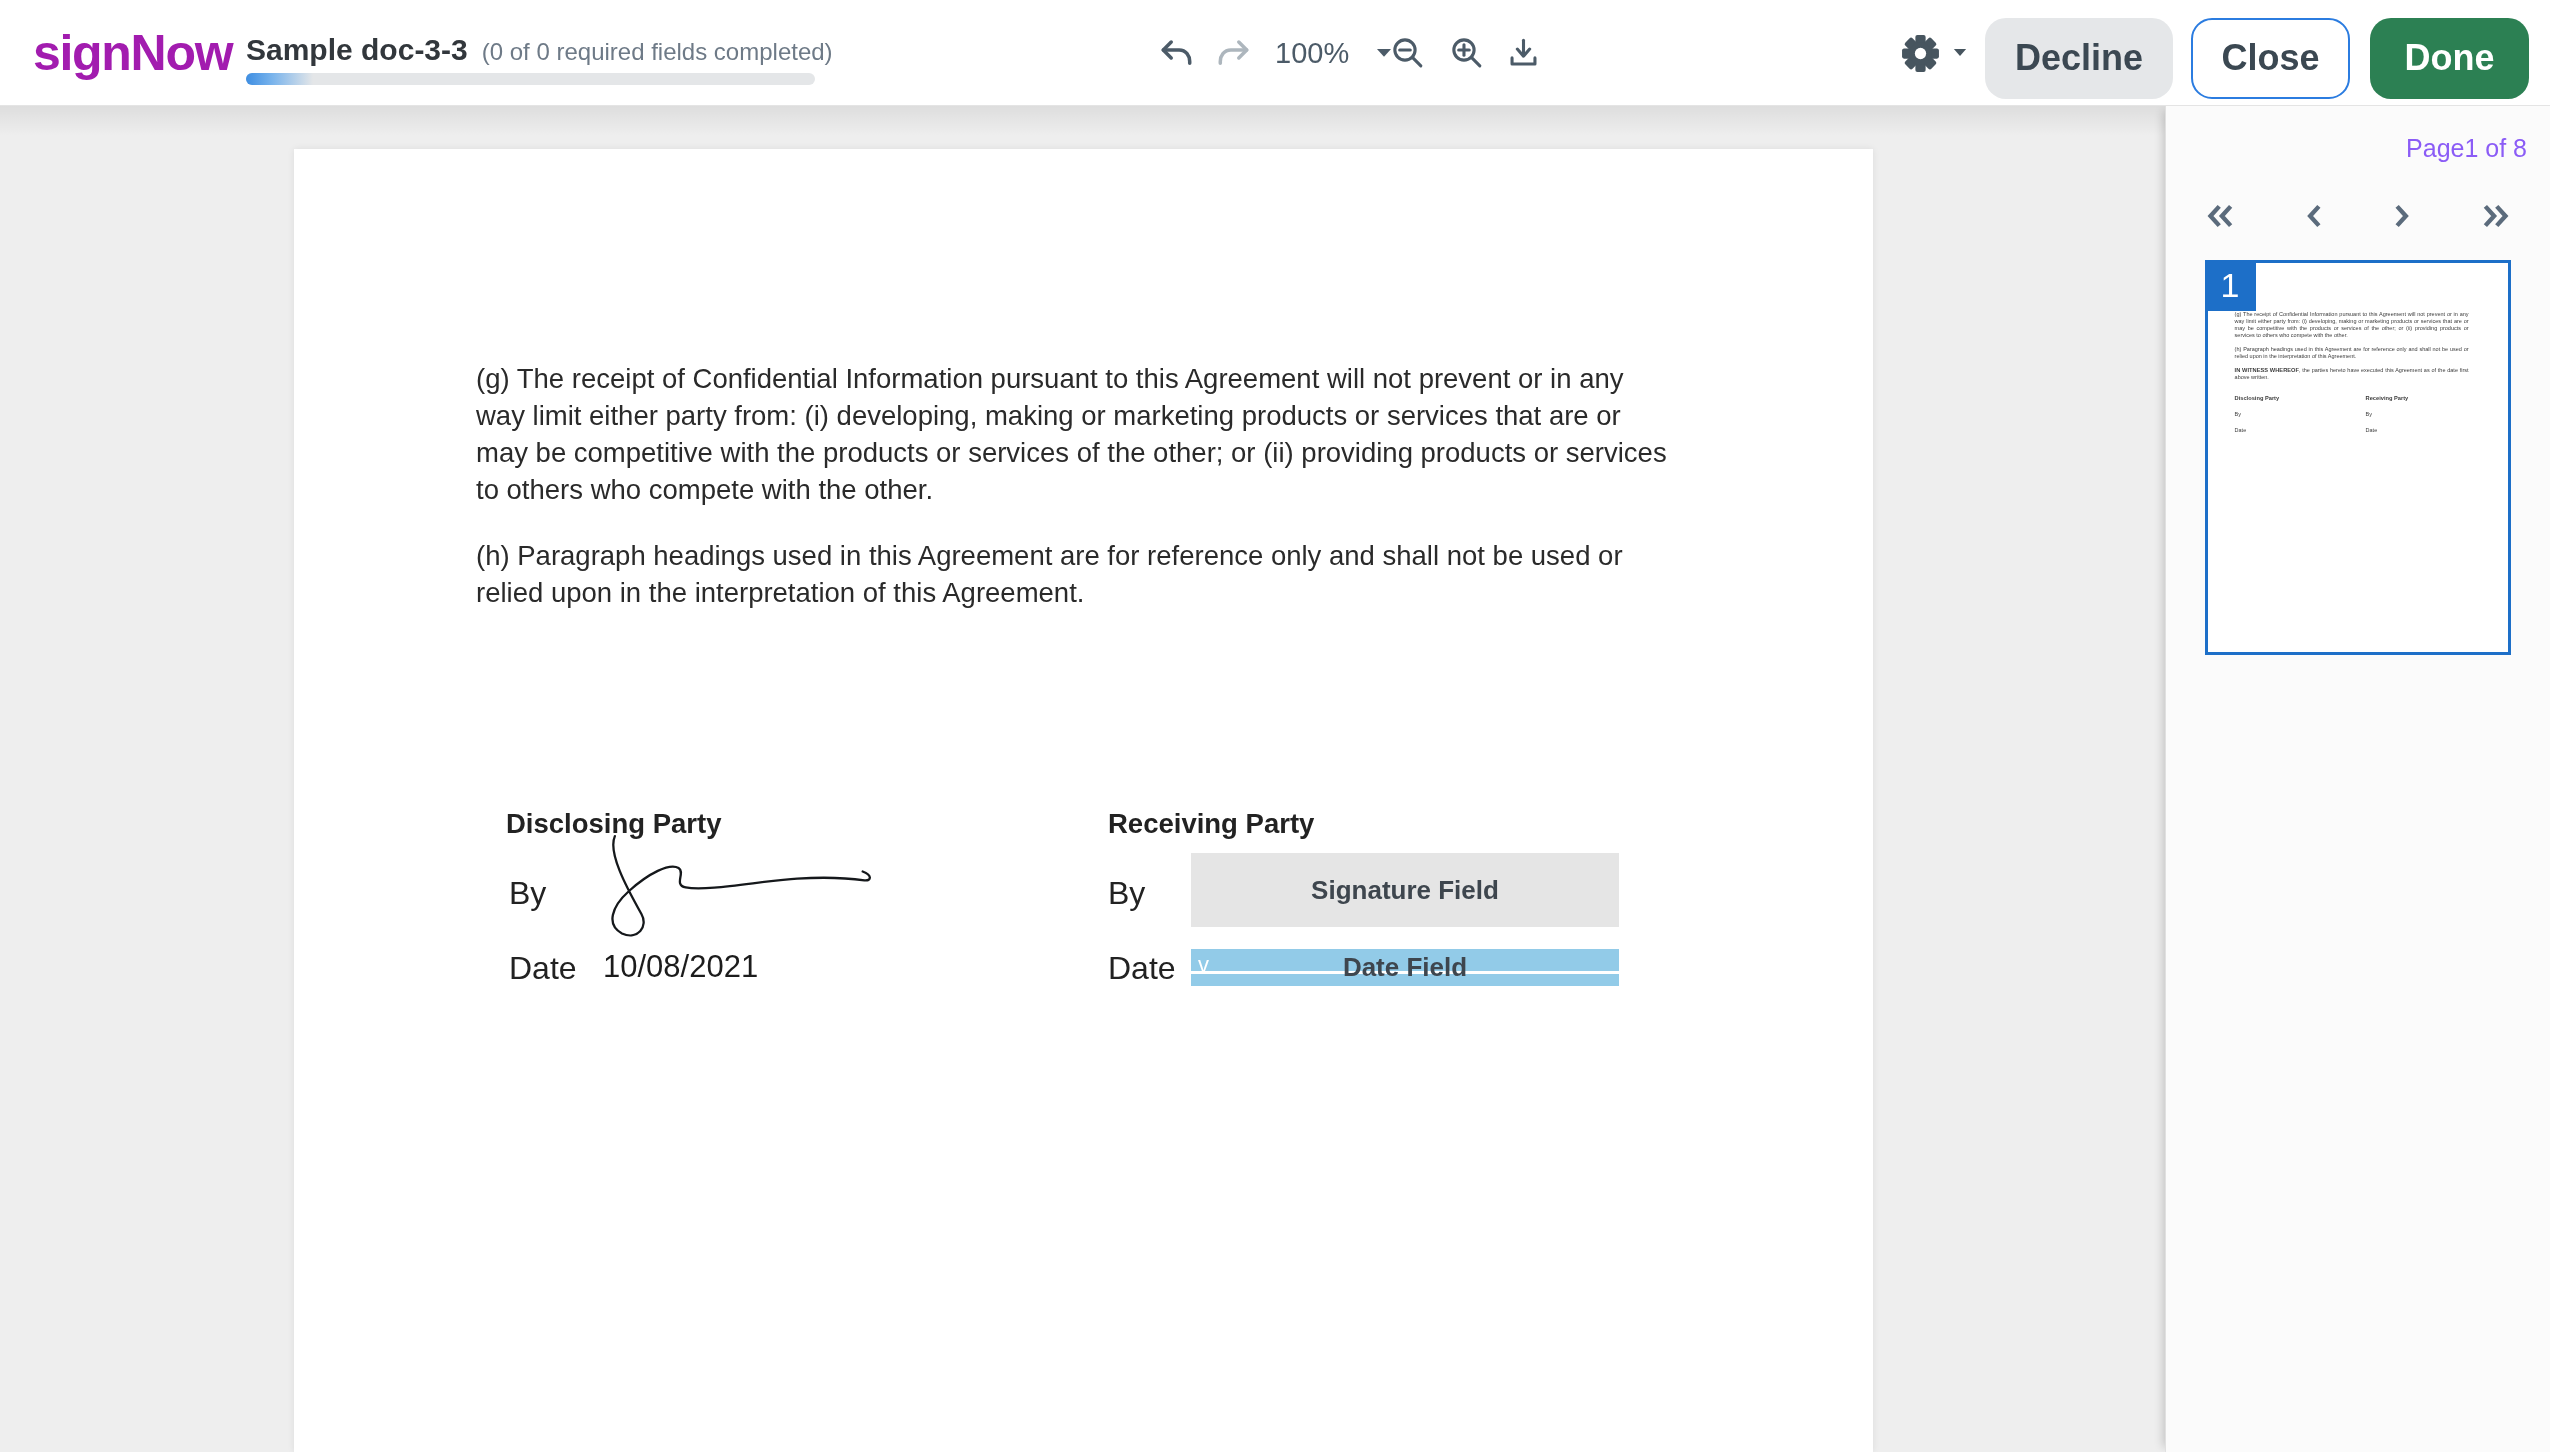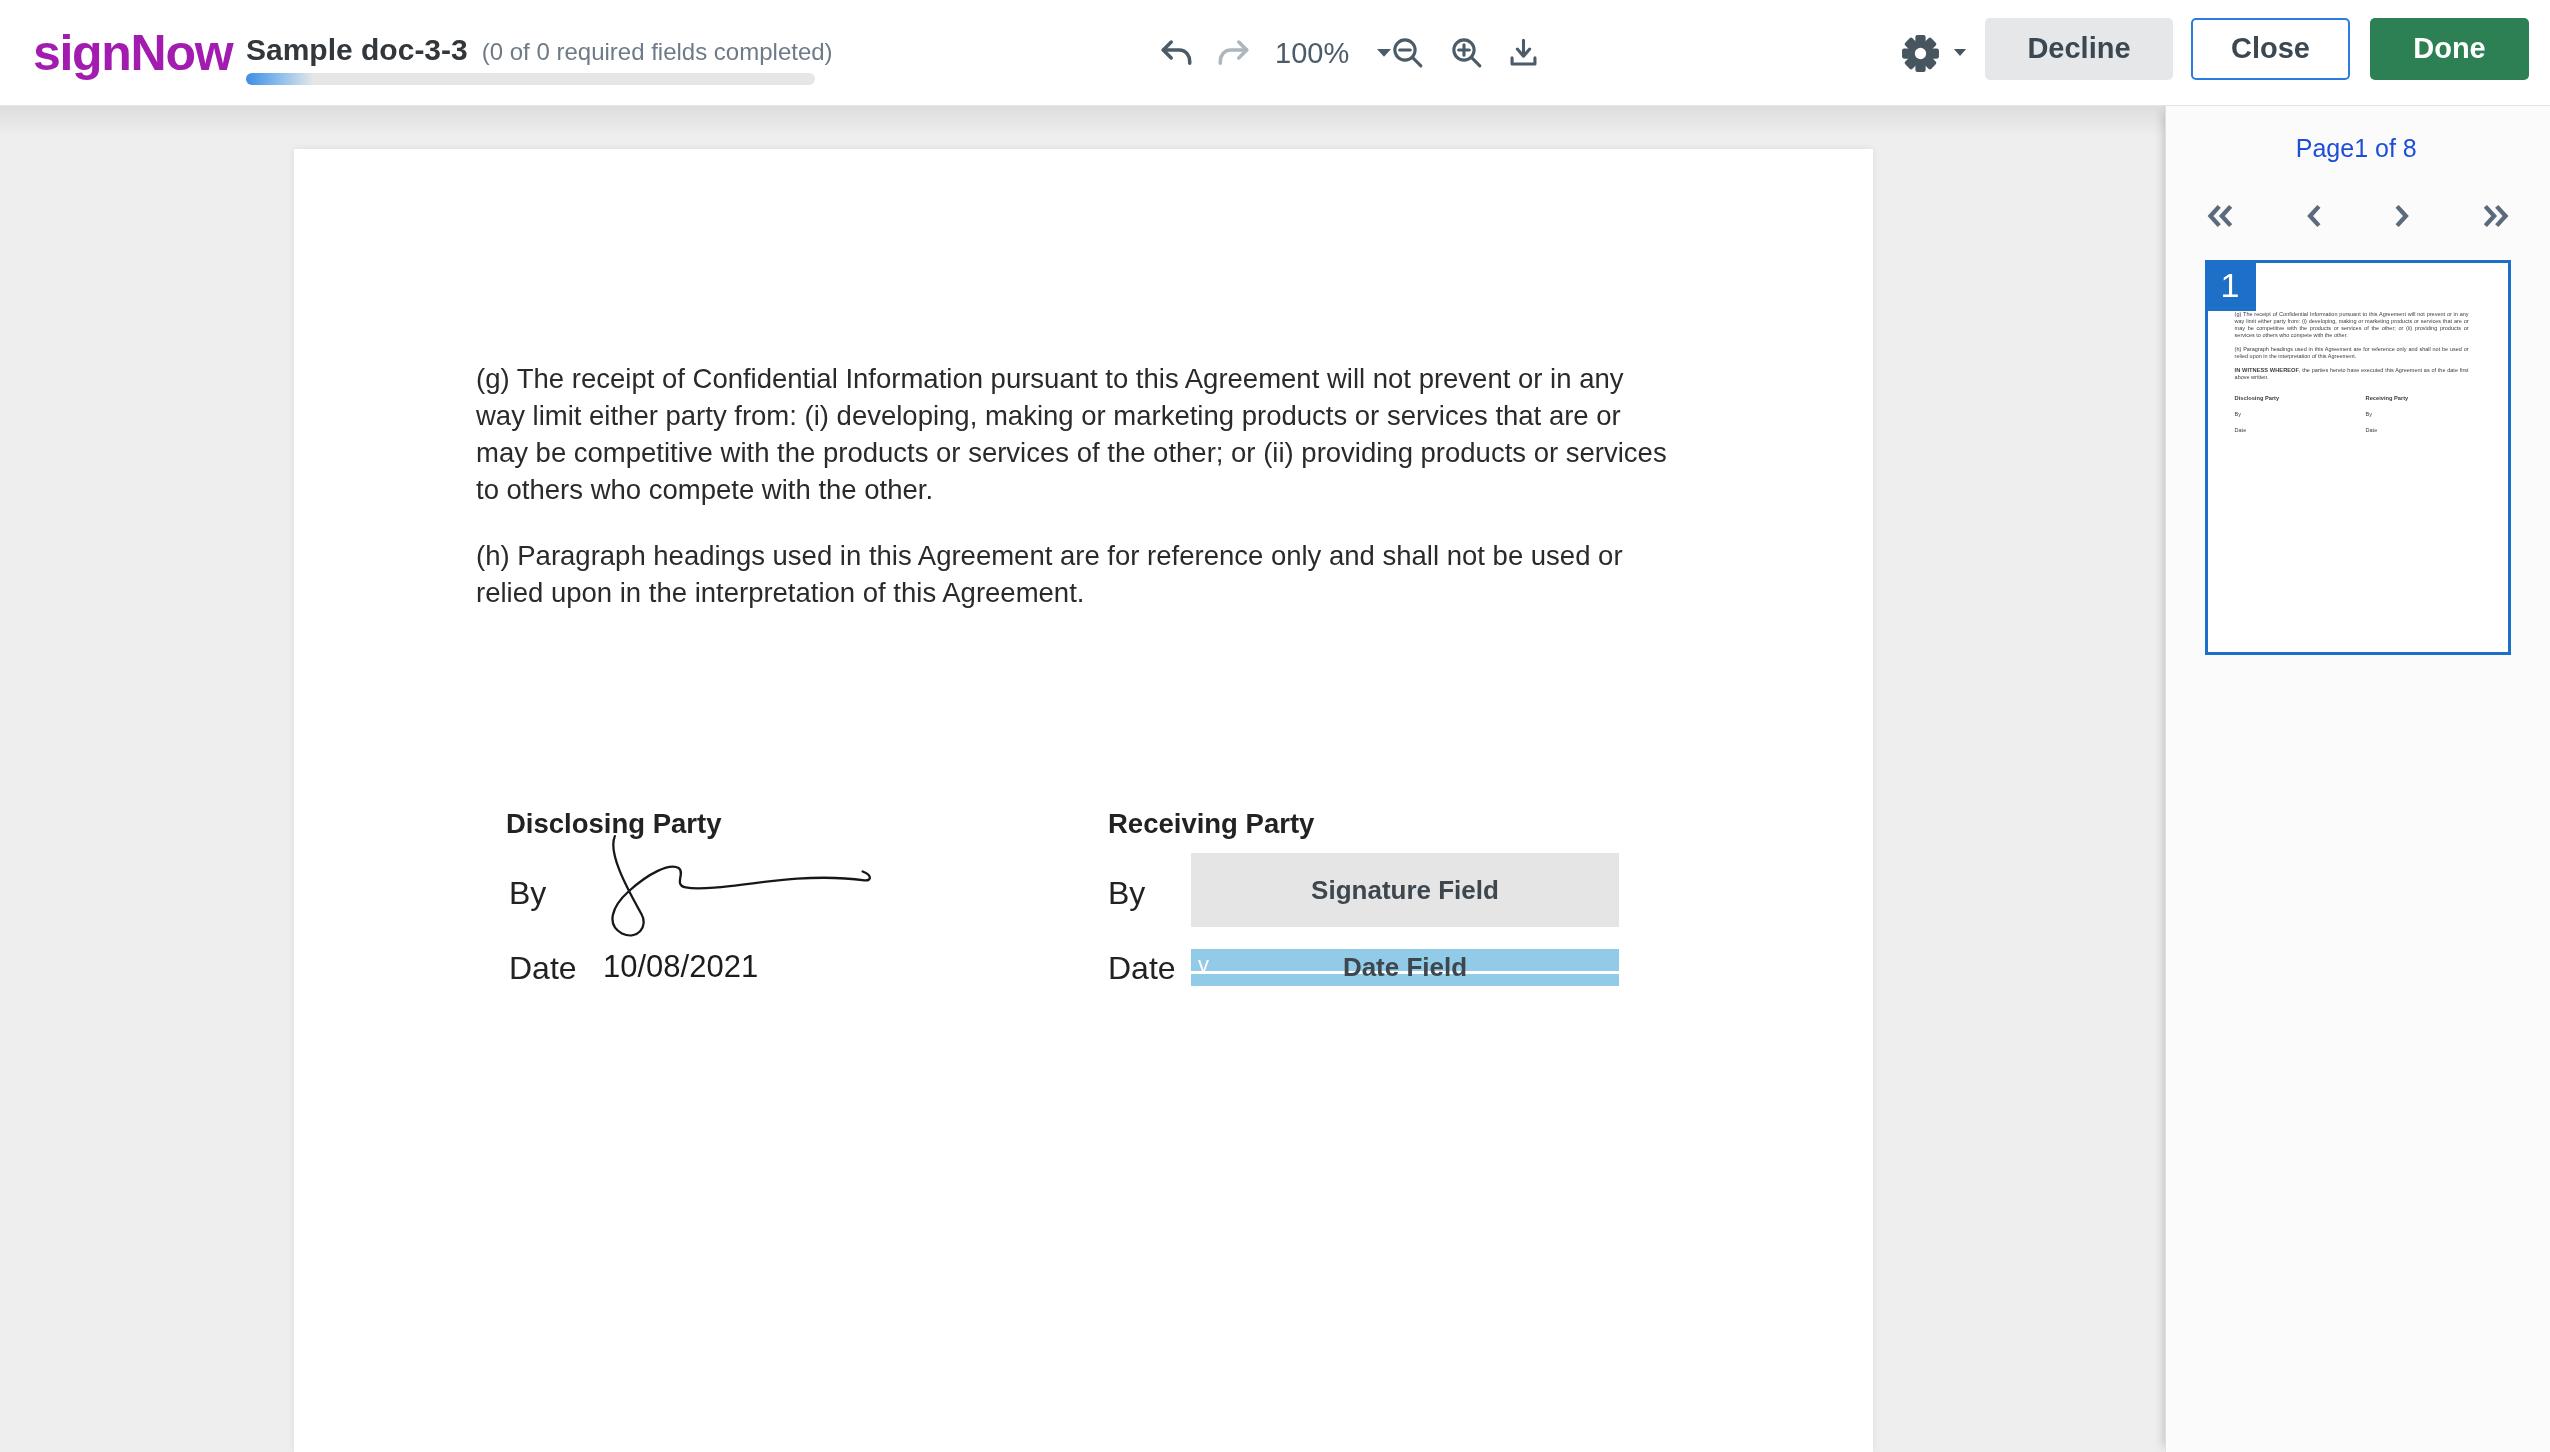--- a/index.html
+++ b/index.html
@@ -20,22 +20,22 @@
   .progress-fill { width:69px; height:11.5px;
                    background:linear-gradient(90deg,#3e8ee2 0px,#7ab4ec 26.6px,#e4e6e8 67px); }
 
   .tool { position:absolute; top:0; height:106px; display:flex; align-items:center; cursor:pointer; }
   .t-undo{ left:1158px; } .t-redo{ left:1215px; } .t-zoomctl{ left:1275px; }
   .t-zoomout{ left:1390px; } .t-zoomin{ left:1449px; } .t-download{ left:1505px; }
   .t-gear{ left:1900px; }
   .zoom-text { font-size:29px; color:#4c5b68; margin-right:27px; }
   .icon svg { display:block; }
 
-  .hbtn { position:absolute; top:17.7px; height:62px; border-radius:5px; font-family:"Liberation Sans",sans-serif;
-          font-size:29px; font-weight:600; display:flex; align-items:center; justify-content:center; cursor:pointer; }
+  .hbtn { position:absolute; top:17.7px; height:81px; border-radius:21px; font-family:"Liberation Sans",sans-serif;
+          font-size:36px; font-weight:600; display:flex; align-items:center; justify-content:center; cursor:pointer; }
   .btn-decline { left:1985px; width:188px; background:#e5e7e9; border:none; color:#3b4852; }
   .btn-close   { left:2191px; width:159px; background:#ffffff; border:2.7px solid #2b7ce0; color:#3b4852; }
   .btn-done    { left:2370px; width:159px; background:#2c8053; border:none; color:#ffffff; }
 
   
   .main { position:absolute; left:0; top:106px; width:2165px; height:1346px; background:#eeeeee; }
   .main::before { content:''; position:absolute; left:0; top:0; width:100%; height:30px;
                   background:linear-gradient(rgba(0,0,0,0.07), rgba(0,0,0,0)); pointer-events:none; }
   .page { position:absolute; left:294px; top:43px; width:1579px; height:1303px; background:#ffffff;
           box-shadow:0 0 7px rgba(0,0,0,0.08); }
@@ -64,21 +64,21 @@
   .date-field .df-label { position:absolute; left:0; top:0; width:100%; height:100%;
                 display:flex; align-items:center; justify-content:center;
                 font-size:26px; font-weight:bold; color:#3e464e; }
   .date-field .df-line { position:absolute; left:0; top:22px; width:100%; height:2.7px; background:#ffffff; }
   .date-field .df-caret { position:absolute; left:7px; top:2.7px; font-size:22px; color:#ffffff; z-index:2; }
 
   
   .sidebar { position:absolute; left:2165px; top:106px; width:385px; height:1346px; background:#fbfbfb;
              border-left:0.9px solid #e0e0e0; box-shadow:-7px 0 8.9px -5.3px rgba(0,0,0,0.18); }
   .page-row { position:absolute; left:0; top:28px; width:100%; padding:0 23px 0 19.5px;
-              display:flex; justify-content:center; font-size:25px; color:#1d4ed8; }
+              display:flex; justify-content:flex-end; font-size:25px; color:#8b5cf6; }
   .nav-row { position:absolute; left:0; top:85px; width:100%; padding:0 39px;
              display:flex; justify-content:space-between; align-items:center; height:50px; }
   .nav-btn { cursor:pointer; display:flex; align-items:center; }
 
   .thumb { position:absolute; left:39px; top:154px; width:306px; height:395px; background:#ffffff;
            border:3.5px solid #1d6fc8; cursor:pointer; }
   .thumb-badge { position:absolute; left:-3.5px; top:-3.5px; width:51px; height:51px; background:#1d6fc8;
                  color:#ffffff; font-size:34px; display:flex; align-items:center; justify-content:center; z-index:3; }
   .mini-doc { position:absolute; left:26.6px; top:48px; width:234px; font-size:5.5px; line-height:7px;
               color:#3c3c3c; text-align:justify; }

